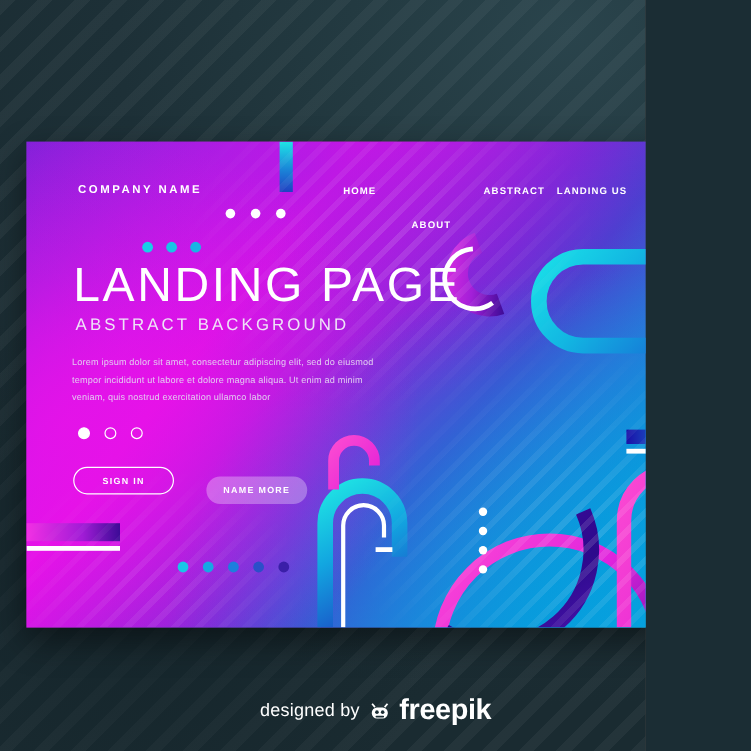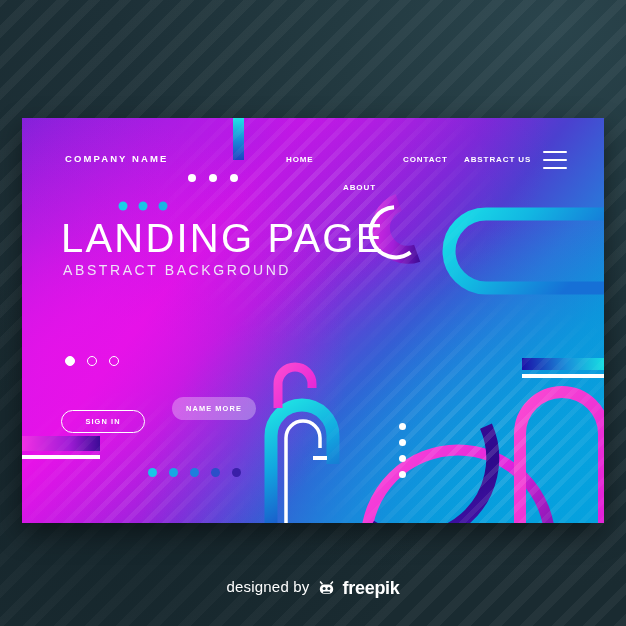--- a/index.html
+++ b/index.html
@@ -5,21 +5,21 @@
   html, body {
     margin: 0; padding: 0;
     width: 626px; height: 626px;
     overflow: hidden;
     background: #1b2d34;
     font-family: "Liberation Sans", sans-serif;
   }
 
   #stage {
     position: relative;
-    width: 626px; height: 626px;
+    width: 538px; height: 626px;
     background: #404040;
     overflow: hidden;
   }
 
   
   .backdrop {
     position: absolute; inset: 0;
     background:
       repeating-linear-gradient(
         -45deg,
@@ -177,21 +177,21 @@
     height: 23px;
     border-radius: 12px;
     color: #ffffff;
     font-size: 7.4px;
     letter-spacing: 1.1px;
     font-weight: 600;
     cursor: pointer;
     box-sizing: border-box;
   }
   .btn-signin {
-    left: 39px; top: 292px; width: 84px;
+    left: 39px; top: 271px; width: 84px;
     border: 1.3px solid #ffffff;
     background: transparent;
   }
   .btn-readmore {
     left: 150px; top: 279px; width: 84px;
     background: rgba(255,255,255,0.30);
     border: none;
   }
 
   
@@ -207,25 +207,25 @@
     display: flex; flex-direction: column; gap: 9px;
   }
   .col-dots i {
     width: 7px; height: 7px; border-radius: 50%;
     background: #ffffff; display: block;
   }
 
   
   .credit {
     position: absolute; left: 0; top: 578px; width: 626px;
-    display: flex; align-items: flex-start; justify-content: center; gap: 7px;
+    display: flex; align-items: center; justify-content: center; gap: 7px;
     color: #ffffff;
   }
   .credit-text { font-size: 15px; font-weight: 400; letter-spacing: 0.2px; }
-  .credit-brand { font-size: 18px; font-weight: 700; letter-spacing: -0.3px; }
+  .credit-brand { font-size: 24px; font-weight: 700; letter-spacing: -0.3px; }
   .credit-logo { display: block; width: 19px; height: 19px; }
 </style>
 </head>
 <body>
 
 <div id="stage">
 
   <div class="backdrop"></div>
   <div class="backdrop-fade"></div>
 
@@ -310,38 +310,39 @@
       <circle cx="141" cy="88" r="4.5" fill="#18b4e4"></circle>
     </svg>
 
     <div class="card-stripes"></div>
 
     <div class="brand">COMPANY NAME</div>
 
     <div class="nav">
       <span class="nav-item nav-home">HOME</span>
       <span class="nav-item nav-about">ABOUT</span>
-      <span class="nav-item nav-services">CONTACT</span>
-      <span class="nav-item nav-contact">ABSTRACT US</span>
+      <span class="nav-item nav-services">ABSTRACT</span>
+      <span class="nav-item nav-contact">LANDING US</span>
     </div>
 
     <div class="burger">
       <span></span>
       <span></span>
       <span></span>
     </div>
 
     <div class="head-dots">
       <i></i>
       <i></i>
       <i></i>
     </div>
 
     <div class="hero-title">LANDING PAGE</div>
     <div class="hero-sub">ABSTRACT BACKGROUND</div>
+    <div class="hero-body">Lorem ipsum dolor sit amet, consectetur adipiscing elit, sed do eiusmod tempor incididunt ut labore et dolore magna aliqua. Ut enim ad minim veniam, quis nostrud exercitation ullamco labor</div>
 
     <div class="slider-dots">
       <i class="on"></i>
       <i></i>
       <i></i>
     </div>
 
     <div class="btn btn-signin">SIGN IN</div>
     <div class="btn btn-readmore">NAME MORE</div>
 

